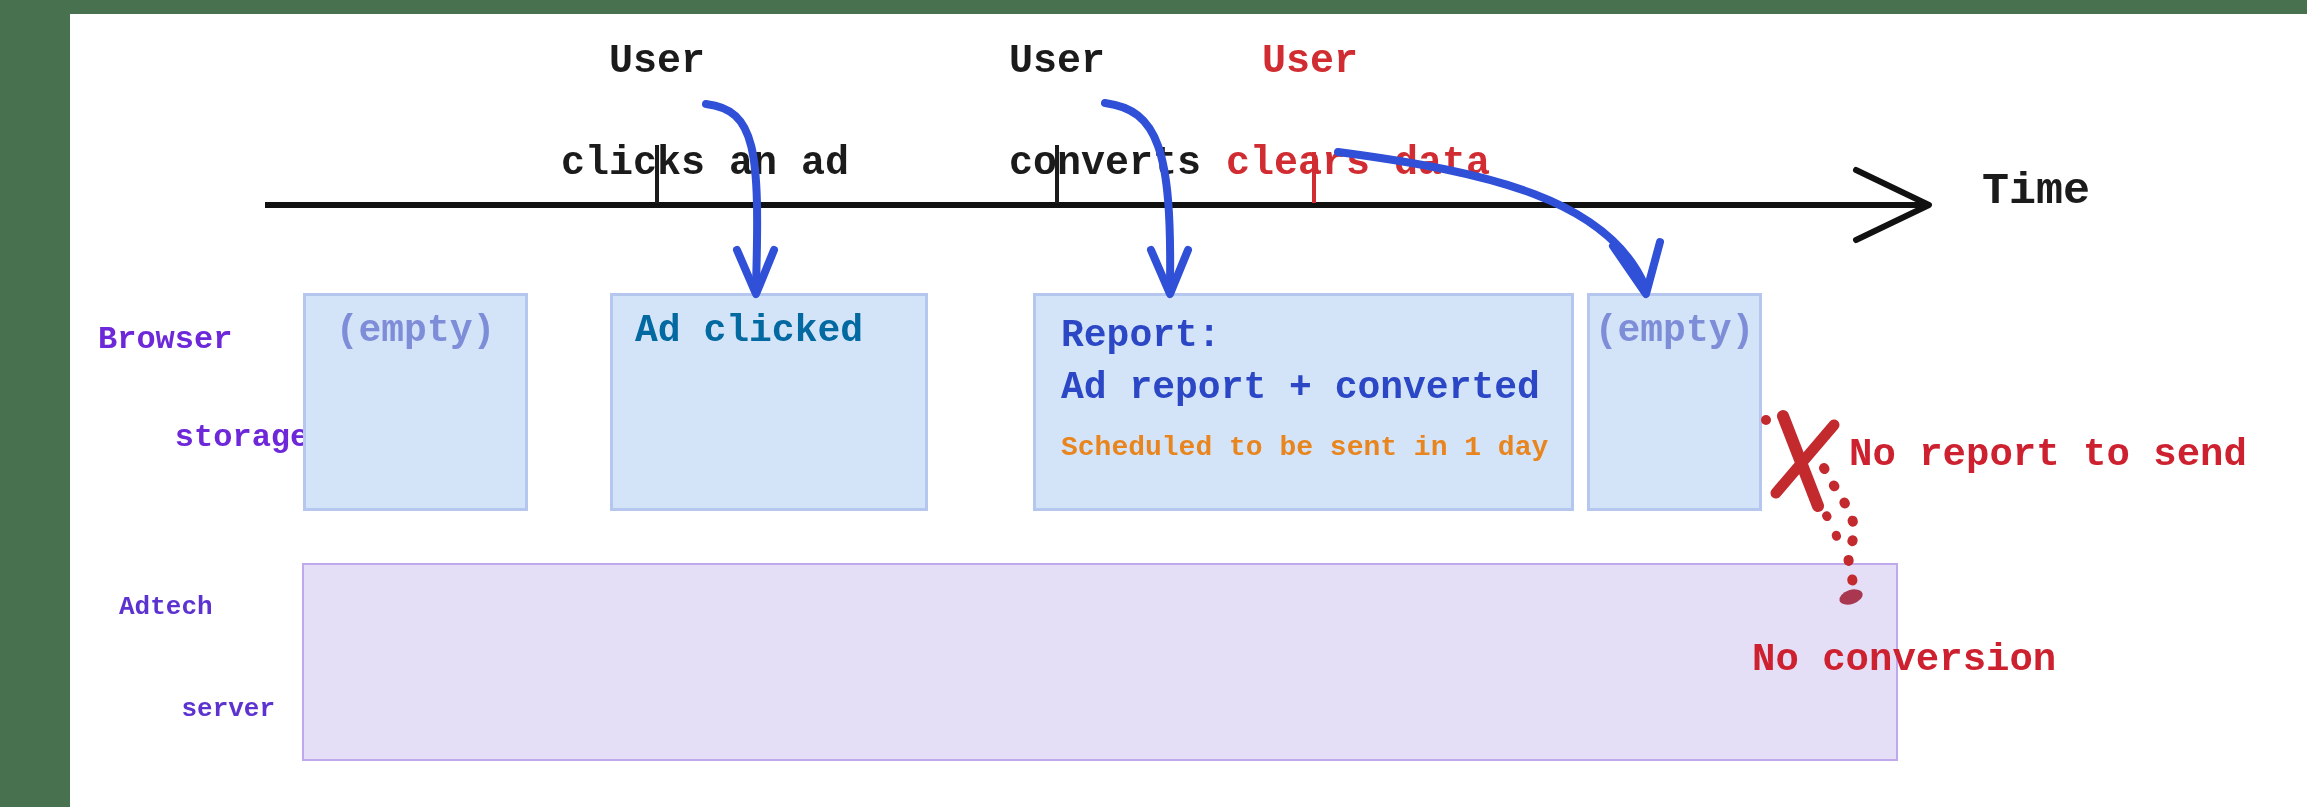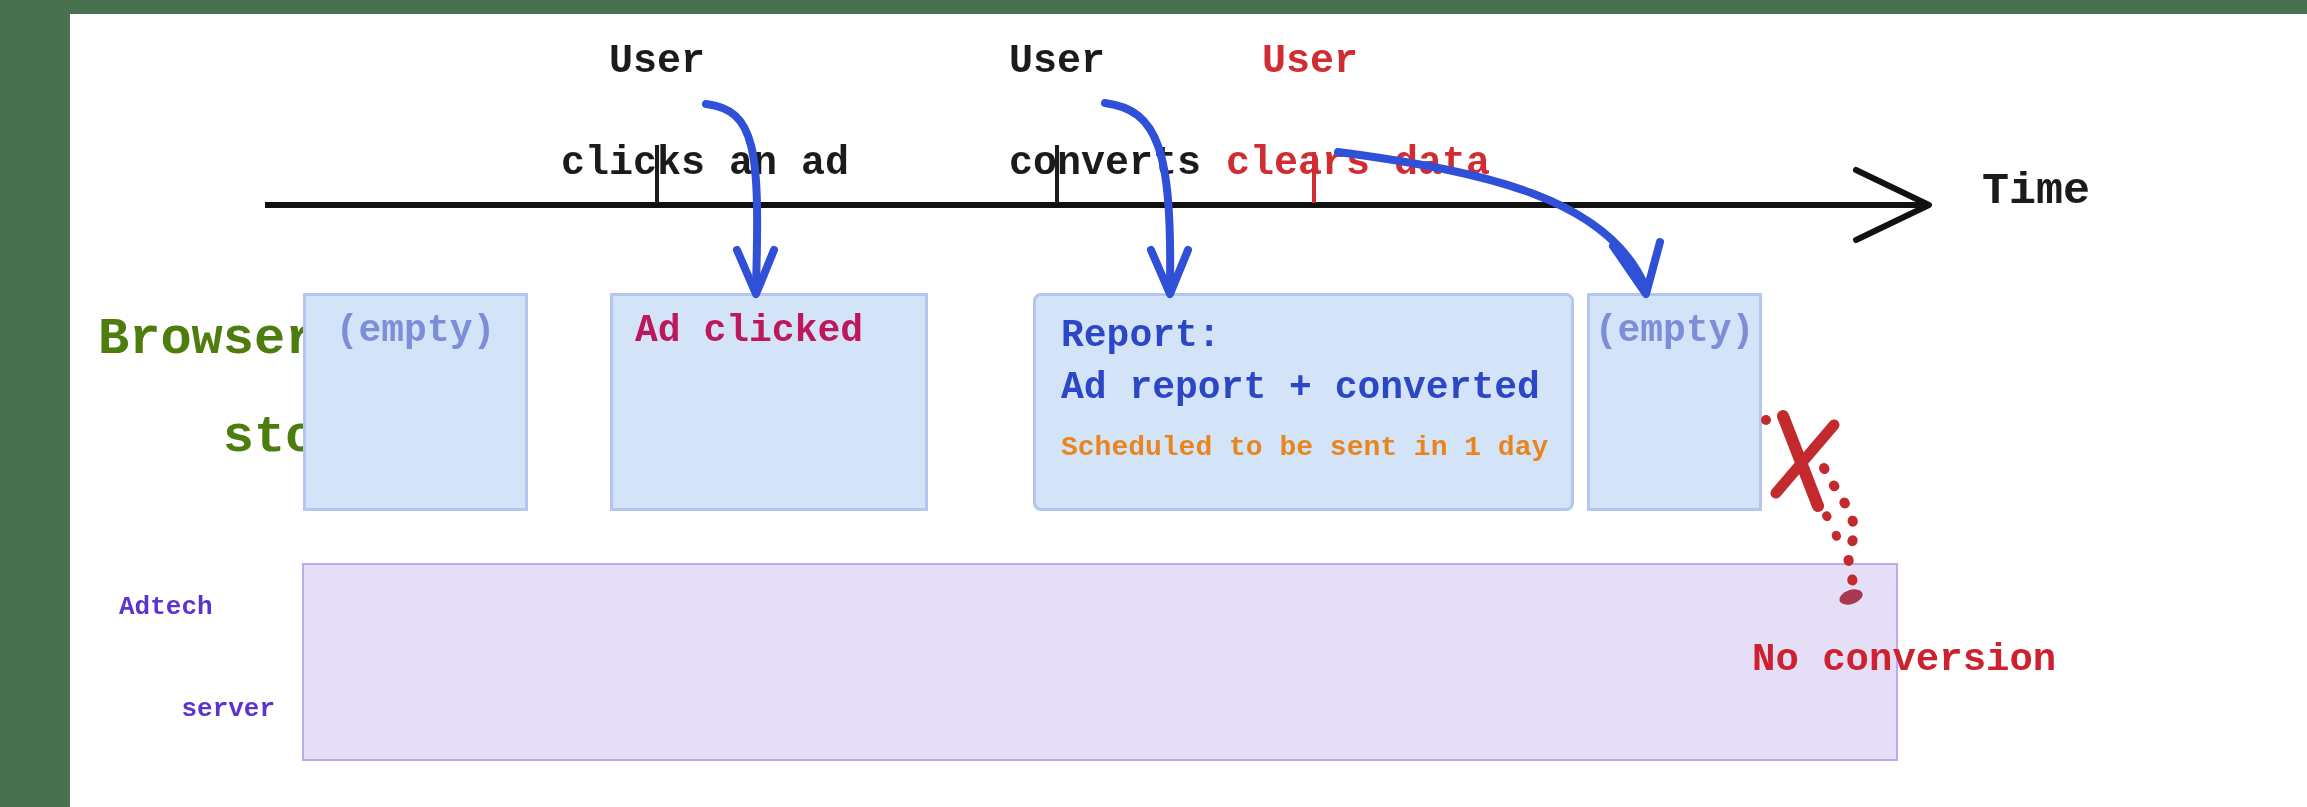--- a/index.html
+++ b/index.html
@@ -7,28 +7,28 @@
     position:relative;width:2307px;height:807px;background:#ffffff;overflow:hidden;
     font-family:Liberation Mono, monospace;font-weight:bold;
   }
   .frame-left{position:absolute;left:0;top:0;width:70px;height:807px;background:#47714f;}
   .frame-top{position:absolute;left:0;top:0;width:2307px;height:14px;background:#47714f;}
   .event-label{position:absolute;top:36px;width:420px;text-align:center;
     font-size:40px;line-height:51px;color:#1b1b1b;white-space:pre;}
   .event-label.red{color:#d02c31;}
   .time-label{position:absolute;left:1982px;top:166px;font-size:45px;color:#1b1b1b;}
 
-  .row-label{position:absolute;font-size:52px;line-height:49px;color:#4d7c0f;white-space:pre;}
+  .row-label{position:absolute;font-size:32px;line-height:49px;color:#6d28d9;white-space:pre;}
   .row-label.server{color:#5c33d0;font-size:26px;line-height:51px;}
 
   .sbox{position:absolute;top:293px;height:218px;background:#d4e4f8;
     border:3px solid #b5c7ef;box-sizing:border-box;}
   .sbox .empty-text{display:block;text-align:center;margin-top:13px;
     font-size:38px;color:#7e8dd8;}
-  .sbox .box-title{display:block;margin:13px 0 0 22px;font-size:38px;color:#be185d;}
+  .sbox .box-title{display:block;margin:13px 0 0 22px;font-size:38px;color:#0369a1;}
   .sbox3-line{display:block;margin-left:25px;font-size:38px;line-height:52px;color:#2b47c5;}
   .sbox3-line.first{margin-top:14px;}
   .sbox3-note{display:block;margin:18px 0 12px 25px;font-size:28px;color:#e8851e;}
 
   .server-box{position:absolute;left:302px;top:563px;width:1596px;height:198px;
     background:#e4def7;border:2px solid #bfa9ec;box-sizing:border-box;}
 
   .red-note{position:absolute;color:#ce2130;font-size:39px;line-height:54px;white-space:pre;}
 
   svg.overlay{position:absolute;left:0;top:0;width:2307px;height:807px;pointer-events:none;}
@@ -54,31 +54,32 @@
     <span>storage</span></div>
   <div class="row-label server" style="left:119px;top:582px;"><span>Adtech</span><br>
     <span>server</span></div>
 
   <div class="sbox" style="left:303px;width:225px;">
     <span class="empty-text">(empty)</span>
   </div>
   <div class="sbox" style="left:610px;width:318px;">
     <span class="box-title">Ad clicked</span>
   </div>
-  <div class="sbox" style="left:1033px;width:541px;border-radius:8px;">
+  <div class="sbox" style="left:1033px;width:541px;">
     <span class="sbox3-line first">Report:</span>
     <span class="sbox3-line">Ad report + converted</span>
     <span class="sbox3-note">Scheduled to be sent in 1 day</span>
   </div>
   <div class="sbox" style="left:1587px;width:175px;">
     <span class="empty-text">(empty)</span>
   </div>
 
   <div class="server-box"></div>
 
+  <div class="red-note" style="left:1849px;top:428px;">No report to send</div>
   <div class="red-note" style="left:1752px;top:633px;"><span>No conversion</span><br>
     </div>
 
   <svg class="overlay" viewBox="0 0 2307 807">
 
     <line x1="265" y1="205" x2="1925" y2="205" stroke="#111111" stroke-width="6"></line>
     <polyline points="1856,170 1929,205 1856,240" fill="none" stroke="#111111" stroke-width="6" stroke-linecap="round" stroke-linejoin="round"></polyline>
 
     <line x1="657" y1="145" x2="657" y2="203" stroke="#1b1b1b" stroke-width="4"></line>
     <line x1="1057" y1="145" x2="1057" y2="203" stroke="#1b1b1b" stroke-width="4"></line>

